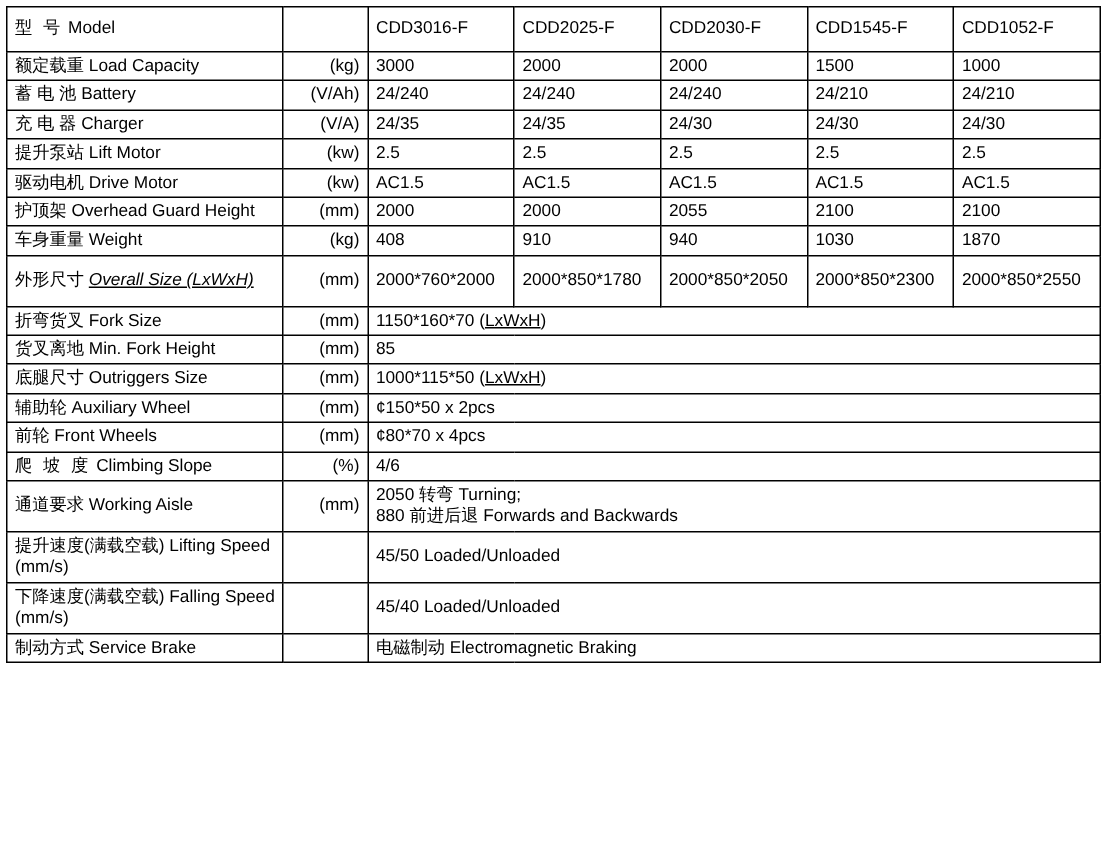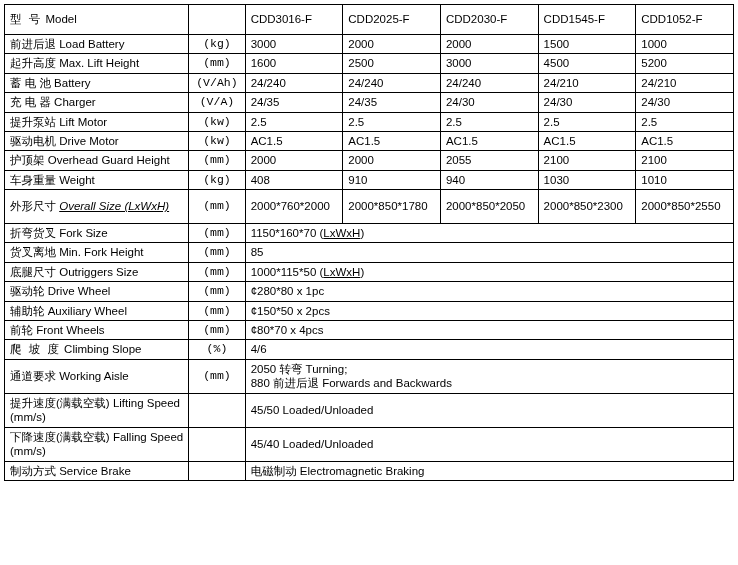--- a/index.html
+++ b/index.html
@@ -22,21 +22,21 @@
   }
   .spec-table td {
     border: 1px solid #000000;
     padding: 2px 5px;
     vertical-align: middle;
     line-height: 1.25;
     white-space: nowrap;
     overflow: hidden;
   }
   .col-label { width: 183px; }
-  .col-unit  { width: 56px; text-align: center; padding-right: 6px; font-family: Liberation Mono, monospace; }
+  .col-unit  { width: 56px; text-align: right; padding-right: 6px; }
   .col-val   { width: 97px; }
   .cn { font-size: 11.5px; }
   .spaced { letter-spacing: 2px; }
   .underline { text-decoration: underline; font-style: italic; }
   .model-row td { font-weight: normal; }
   .tall { height: 30px; }
   .tall2 { height: 34px; }
   .wrapcell { white-space: normal; }
   .multiline { line-height: 1.5; }
   .label-cell { white-space: nowrap; margin-top: 25px; }
@@ -64,43 +64,31 @@
       <td class="col-unit"></td>
       <td>CDD3016-F</td>
       <td>CDD2025-F</td>
       <td>CDD2030-F</td>
       <td>CDD1545-F</td>
       <td>CDD1052-F</td>
     </tr>
 
     <tr>
       <td class="label-cell">
-        <span class="cn">前进后退</span>
-        <span>Load Battery</span>
+        <span class="cn">额定载重</span>
+        <span>Load Capacity</span>
       </td>
       <td class="col-unit">(kg)</td>
       <td>3000</td>
       <td>2000</td>
       <td>2000</td>
       <td>1500</td>
       <td>1000</td>
     </tr>
 
-    <tr>
-      <td class="label-cell">
-        <span class="cn">起升高度</span>
-        <span>Max. Lift Height</span>
-      </td>
-      <td class="col-unit">(mm)</td>
-      <td>1600</td>
-      <td>2500</td>
-      <td>3000</td>
-      <td>4500</td>
-      <td>5200</td>
-    </tr>
 
     <tr>
       <td class="label-cell">
         <span class="cn">蓄 电 池</span>
         <span>Battery</span>
       </td>
       <td class="col-unit">(V/Ah)</td>
       <td>24/240</td>
       <td>24/240</td>
       <td>24/240</td>
@@ -163,21 +151,21 @@
     <tr>
       <td class="label-cell">
         <span class="cn">车身重量</span>
         <span>Weight</span>
       </td>
       <td class="col-unit">(kg)</td>
       <td>408</td>
       <td>910</td>
       <td>940</td>
       <td>1030</td>
-      <td>1010</td>
+      <td>1870</td>
     </tr>
 
     <tr class="tall2">
       <td class="label-cell">
         <span class="cn">外形尺寸</span>
         <span class="underline">Overall Size (LxWxH)</span>
       </td>
       <td class="col-unit">(mm)</td>
       <td>2000*760*2000</td>
       <td>2000*850*1780</td>
@@ -206,28 +194,20 @@
 
     <tr>
       <td class="label-cell">
         <span class="cn">底腿尺寸</span>
         <span>Outriggers Size</span>
       </td>
       <td class="col-unit">(mm)</td>
       <td colspan="5">1000*115*50 (<span style="text-decoration:underline">LxWxH</span>)</td>
     </tr>
 
-    <tr>
-      <td class="label-cell">
-        <span class="cn">驱动轮</span>
-        <span>Drive Wheel</span>
-      </td>
-      <td class="col-unit">(mm)</td>
-      <td colspan="5">¢280*80 x 1pc</td>
-    </tr>
 
     <tr>
       <td class="label-cell">
         <span class="cn">辅助轮</span>
         <span>Auxiliary Wheel</span>
       </td>
       <td class="col-unit">(mm)</td>
       <td colspan="5">¢150*50 x 2pcs</td>
     </tr>
 

